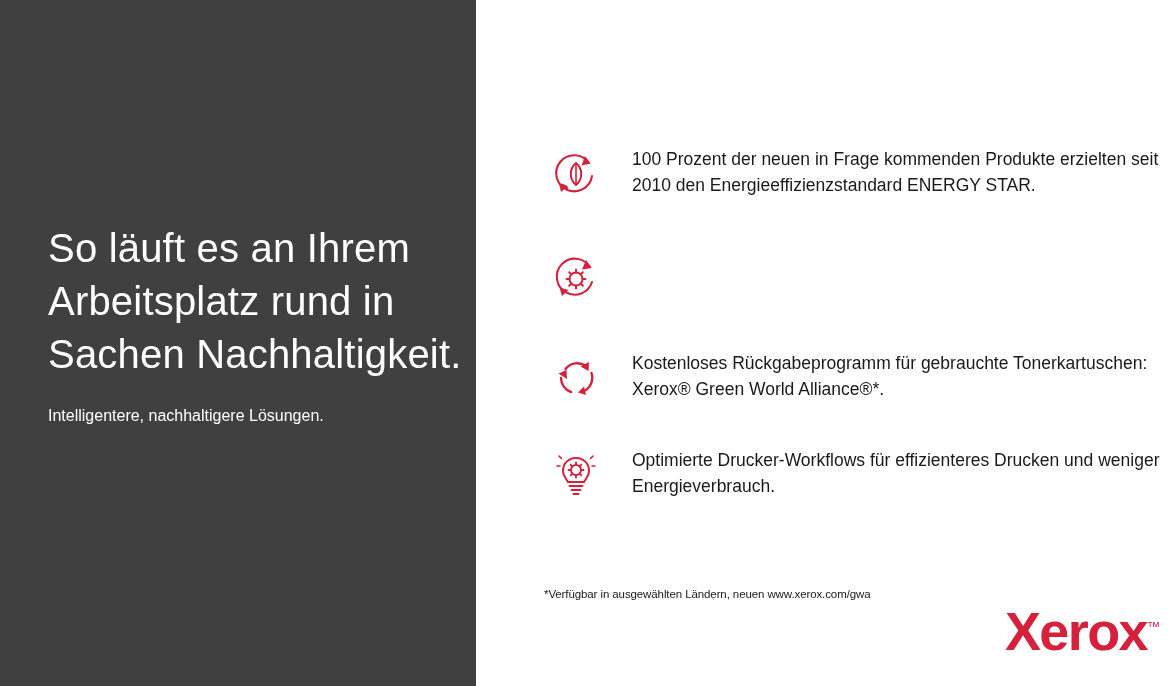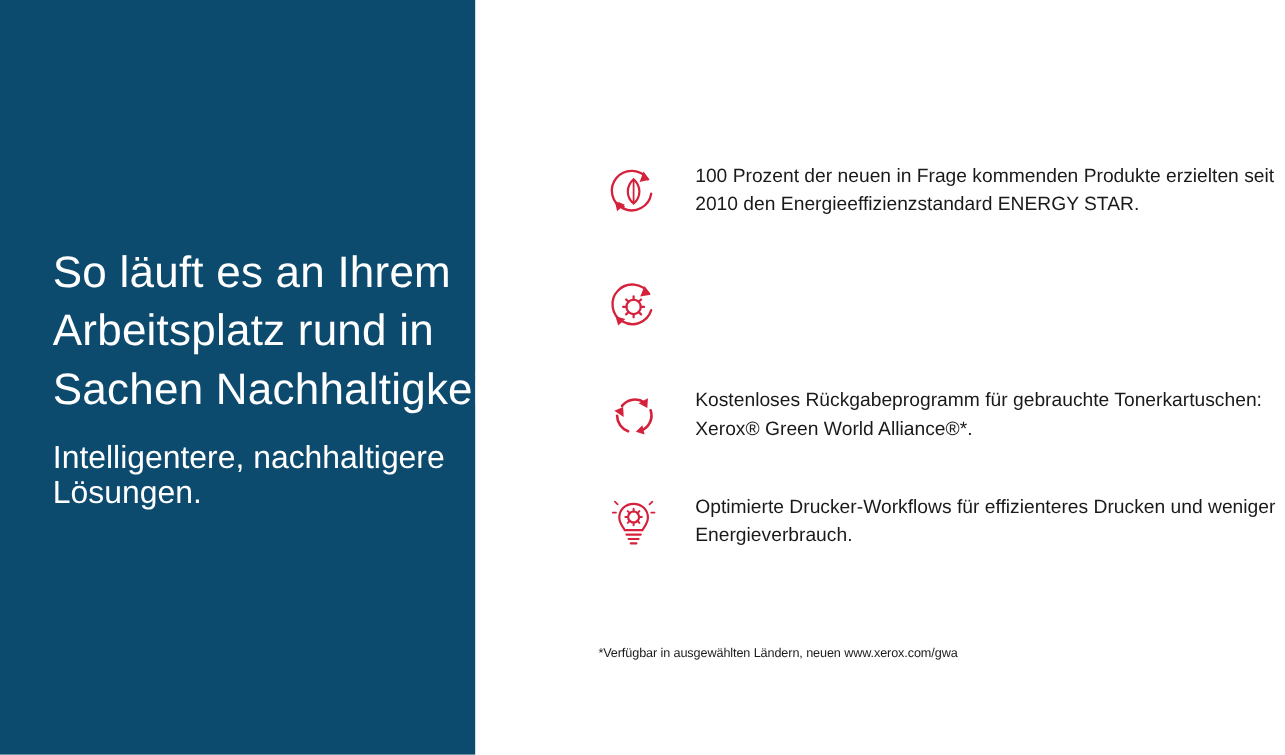--- a/index.html
+++ b/index.html
@@ -17,43 +17,43 @@
     position: relative;
     width: 1168px;
     height: 686px;
     background: #ffffff;
   }
   
   .left-panel {
     position: absolute;
     left: 0;
     top: 0;
-    width: 432px;
+    width: 476px;
     height: 686px;
-    background: #0c4a6e;
+    background: #404040;
     box-sizing: border-box;
   }
   .headline {
     position: absolute;
     left: 48px;
     top: 222px;
     width: 430px;
     color: #ffffff;
     font-size: 40px;
     line-height: 53px;
     font-weight: 400;
     letter-spacing: 0.2px;
   }
   .subhead {
     position: absolute;
     left: 48px;
     top: 400px;
     width: 430px;
     color: #ffffff;
-    font-size: 29px;
+    font-size: 16px;
     line-height: 32px;
     font-weight: 400;
   }
   
   .right-panel {
     position: absolute;
     left: 492px;
     top: 0;
     width: 676px;
     height: 596px;
@@ -216,14 +216,17 @@
           </svg>
         </span>
         <div class="btext">Optimierte Drucker-Workflows für effizienteres Drucken und weniger Energieverbrauch.</div>
       </div>
 
     </div>
 
     <div class="footnote" style="left:52px;">*Verfügbar in ausgewählten Ländern, neuen www.xerox.com/gwa</div>
   </div>
 
+  <div class="logo">
+    <span>Xerox</span><span class="tm">™</span>
+  </div>
 
 </div>
 
 </body></html>

